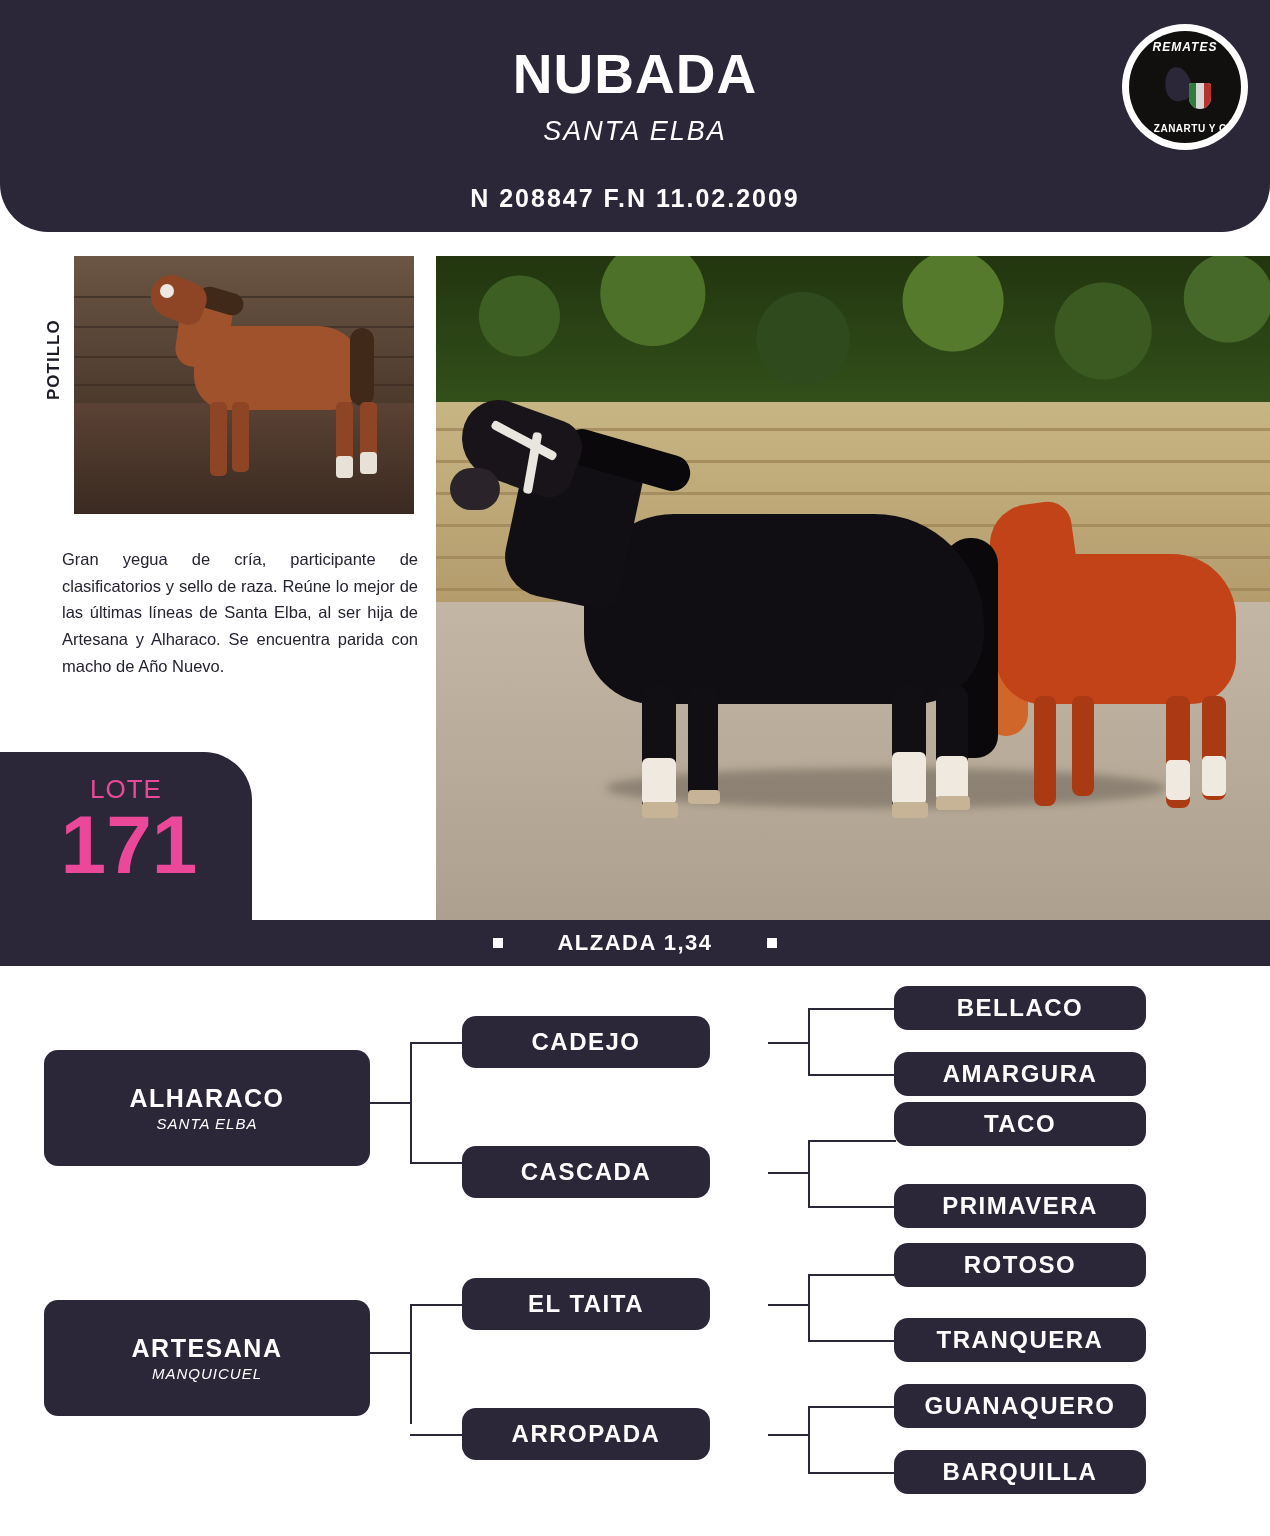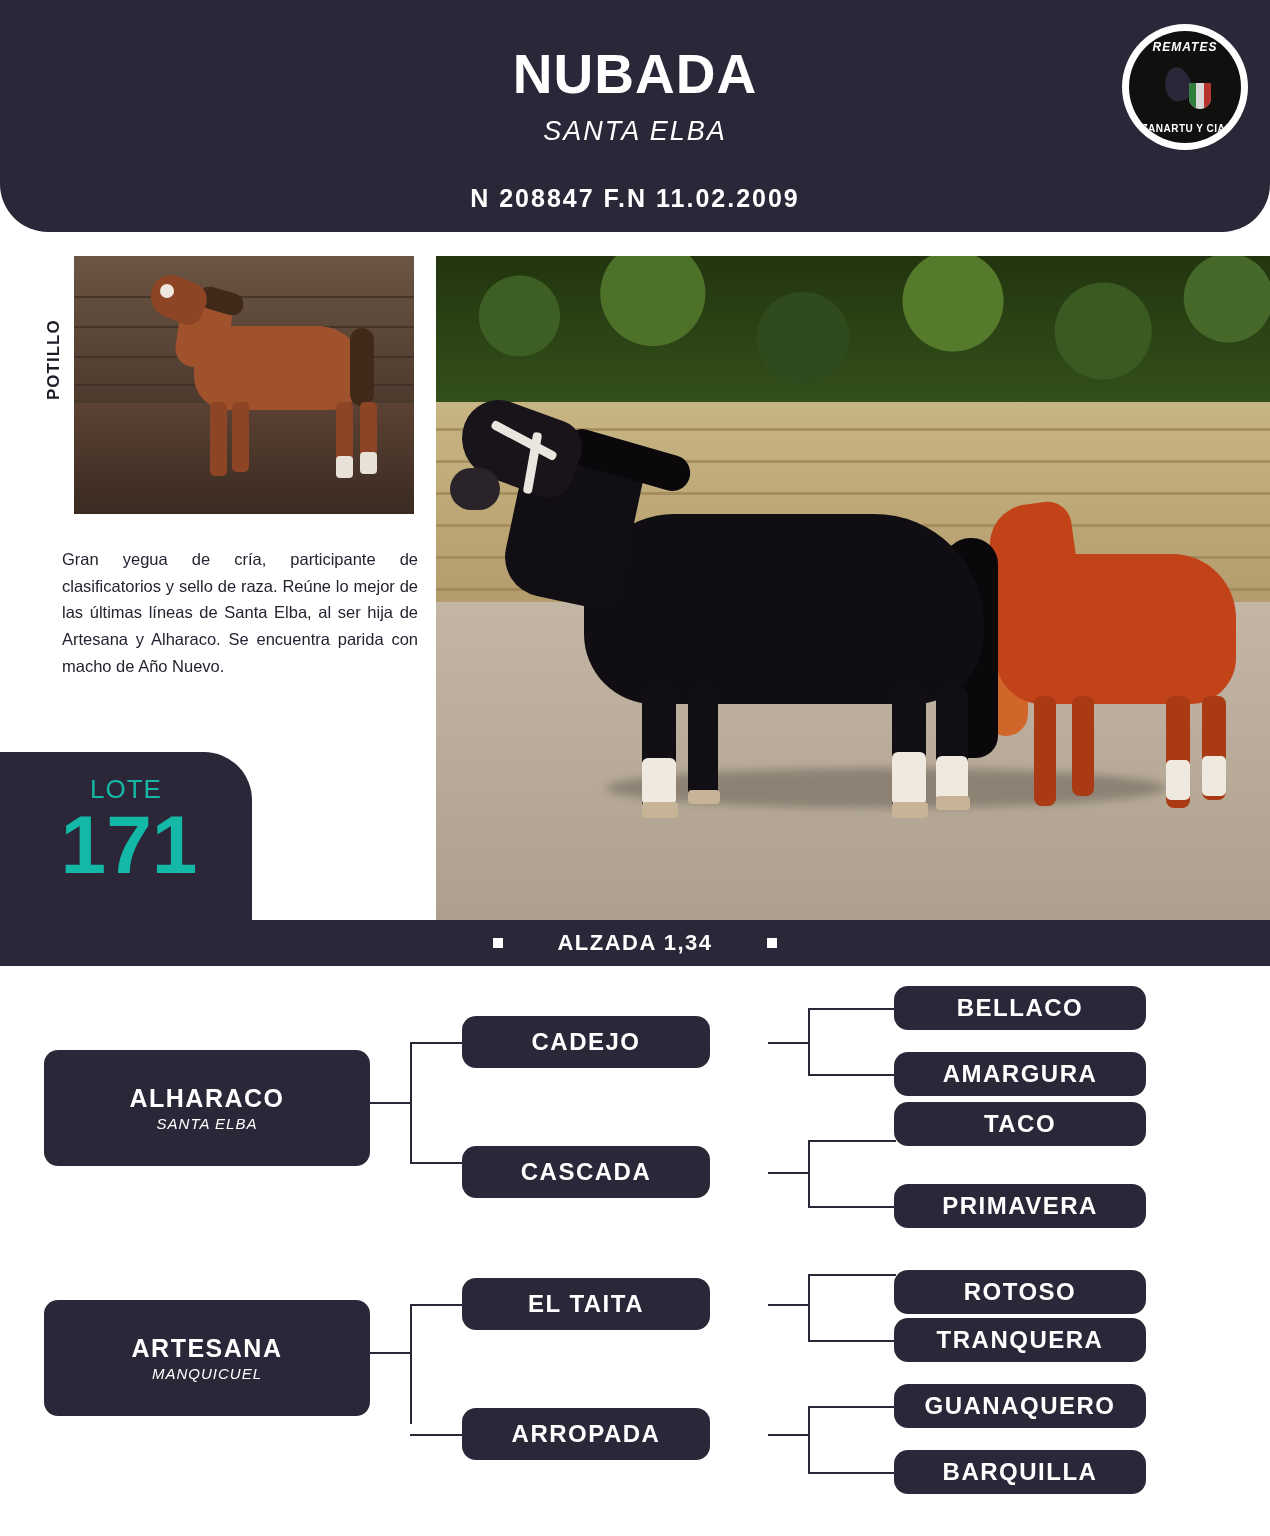--- a/index.html
+++ b/index.html
@@ -45,21 +45,21 @@
     overflow: hidden;
   }
   .logo-top {
     position: absolute; top: 9px; left: 0; width: 100%;
     text-align: center; color: #fff; font-size: 12px; font-weight: bold;
     letter-spacing: 1px;
     font-style: italic;
   }
   .logo-bottom {
     position: absolute; bottom: 9px; left: 0; width: 100%;
-    text-align: center; color: #fff; font-size: 10px; font-weight: bold;
+    text-align: right; color: #fff; font-size: 10px; font-weight: bold;
     letter-spacing: 0.5px;
   }
   .logo-horse {
     width: 52px; height: 48px; position: relative;
   }
   .logo-horse .hd {
     position:absolute; left:6px; top:4px; width:26px; height:34px;
     background:#2b2738; border-radius: 50% 50% 40% 40% / 60% 60% 40% 40%;
     transform: rotate(-12deg);
   }
@@ -127,21 +127,21 @@
   .foal-photo .sock { position:absolute; width:17px; height:22px; background:#e8e1d8; border-radius:4px;}
 
   .desc {
     position: absolute; left: 62px; top: 546px; width: 356px;
     font-size: 16.5px; line-height: 1.62; color: #262230; text-align: justify;
   }
 
   
   .lote {
     position: absolute; left: 0; top: 752px; width: 252px; height: 172px;
-    background: #2b2738; color: #14b8a6;
+    background: #2b2738; color: #ec4899;
     border-top-right-radius: 48px;
     border-bottom-right-radius: 0;
   }
   .lote::after{
     content:""; position:absolute; right:-0px; bottom:0; width:0; height:0;
   }
   .lote-label {
     position: absolute; left: 0; top: 22px; width: 252px; text-align: center;
     font-size: 26px; letter-spacing: 1px;
   }
@@ -384,21 +384,21 @@
     </div>
     <div class="node gen3" style="top:86px;">
       <span class="n-name">AMARGURA</span>
     </div>
     <div class="node gen3" style="top:136px;align-items:center;">
       <span class="n-name">TACO</span>
     </div>
     <div class="node gen3" style="top:218px;">
       <span class="n-name">PRIMAVERA</span>
     </div>
-    <div class="node gen3" style="top:304px;">
+    <div class="node gen3" style="top:277px;">
       <span class="n-name">ROTOSO</span>
     </div>
     <div class="node gen3" style="top:352px;">
       <span class="n-name">TRANQUERA</span>
     </div>
     <div class="node gen3" style="top:418px;">
       <span class="n-name">GUANAQUERO</span>
     </div>
     <div class="node gen3" style="top:484px;">
       <span class="n-name">BARQUILLA</span>

